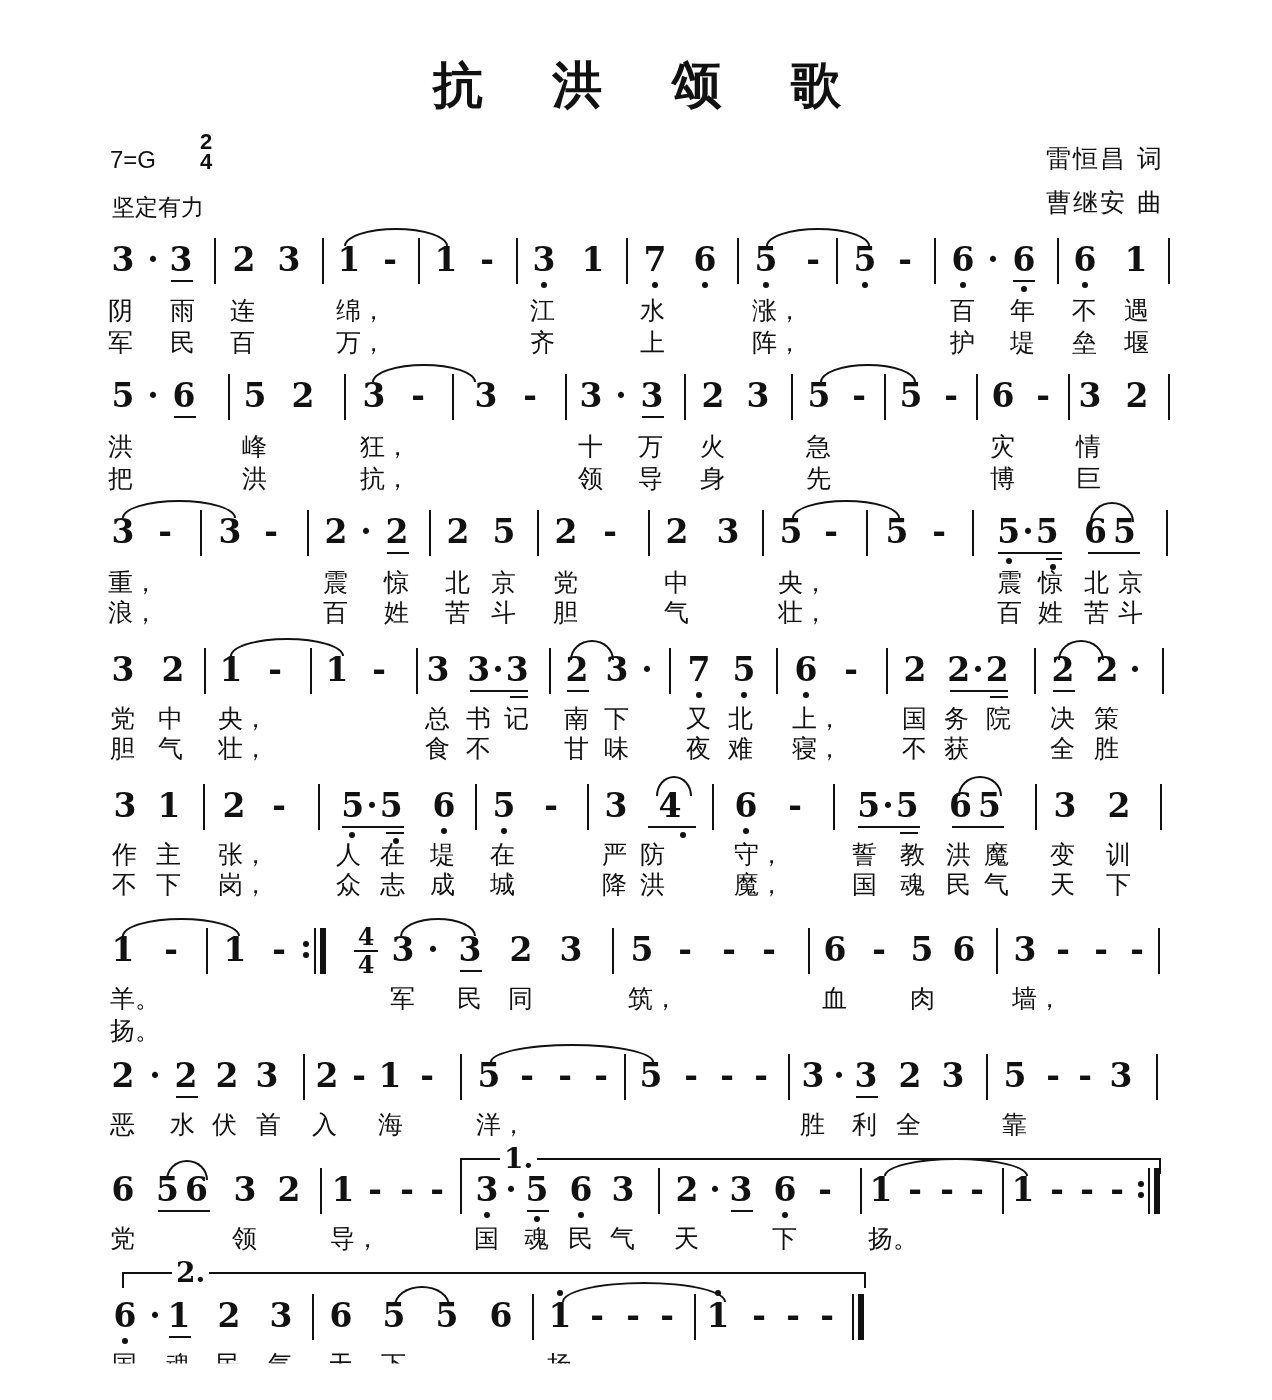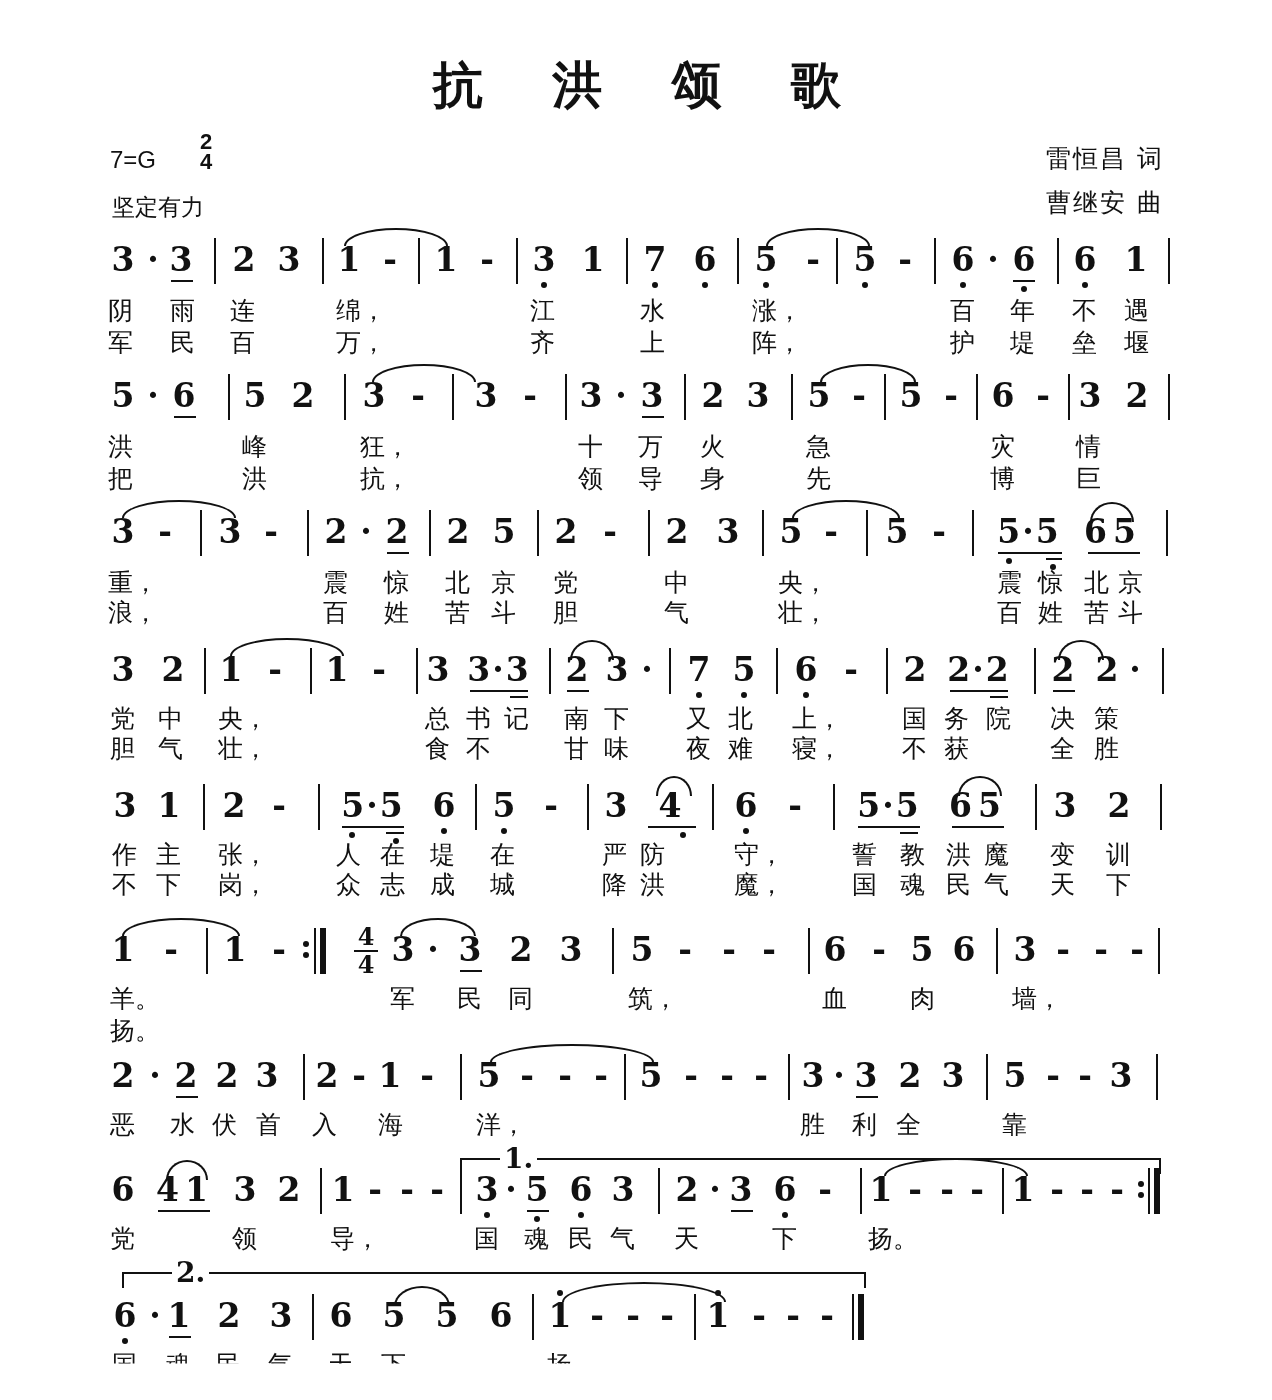--- a/index.html
+++ b/index.html
@@ -484,21 +484,21 @@
   <span class="lyric" style="left:852px;top:52px">利</span>
   <span class="lyric" style="left:896px;top:52px">全</span>
   <span class="lyric" style="left:1002px;top:52px">靠</span>
 </div>
 
 <div class="row" style="top:1172px">
   <div class="volta volta-r" style="left:460px;top:-14px;width:697px;height:14px"></div>
   <span class="volta-label" style="left:500px;top:-30px">1.</span>
   <span class="note" style="left:110px">6</span>
   <div class="tie" style="left:166px;top:-12px;width:38px;height:18px"></div>
-  <span class="note" style="left:156px;width:58px;letter-spacing:6px">41</span>
+  <span class="note" style="left:156px;width:58px;letter-spacing:6px">56</span>
   <div class="ul" style="left:158px;top:38px;width:52px"></div>
   <span class="note" style="left:232px">3</span>
   <span class="note" style="left:276px">2</span>
   <div class="bar" style="left:320px;top:-4px;height:46px"></div>
   <span class="note" style="left:330px">1</span>
   <span class="note" style="left:362px">-</span>
   <span class="note" style="left:394px">-</span>
   <span class="note" style="left:424px">-</span>
   <div class="bar" style="left:460px;top:-4px;height:46px"></div>
   <span class="note" style="left:474px">3</span>

